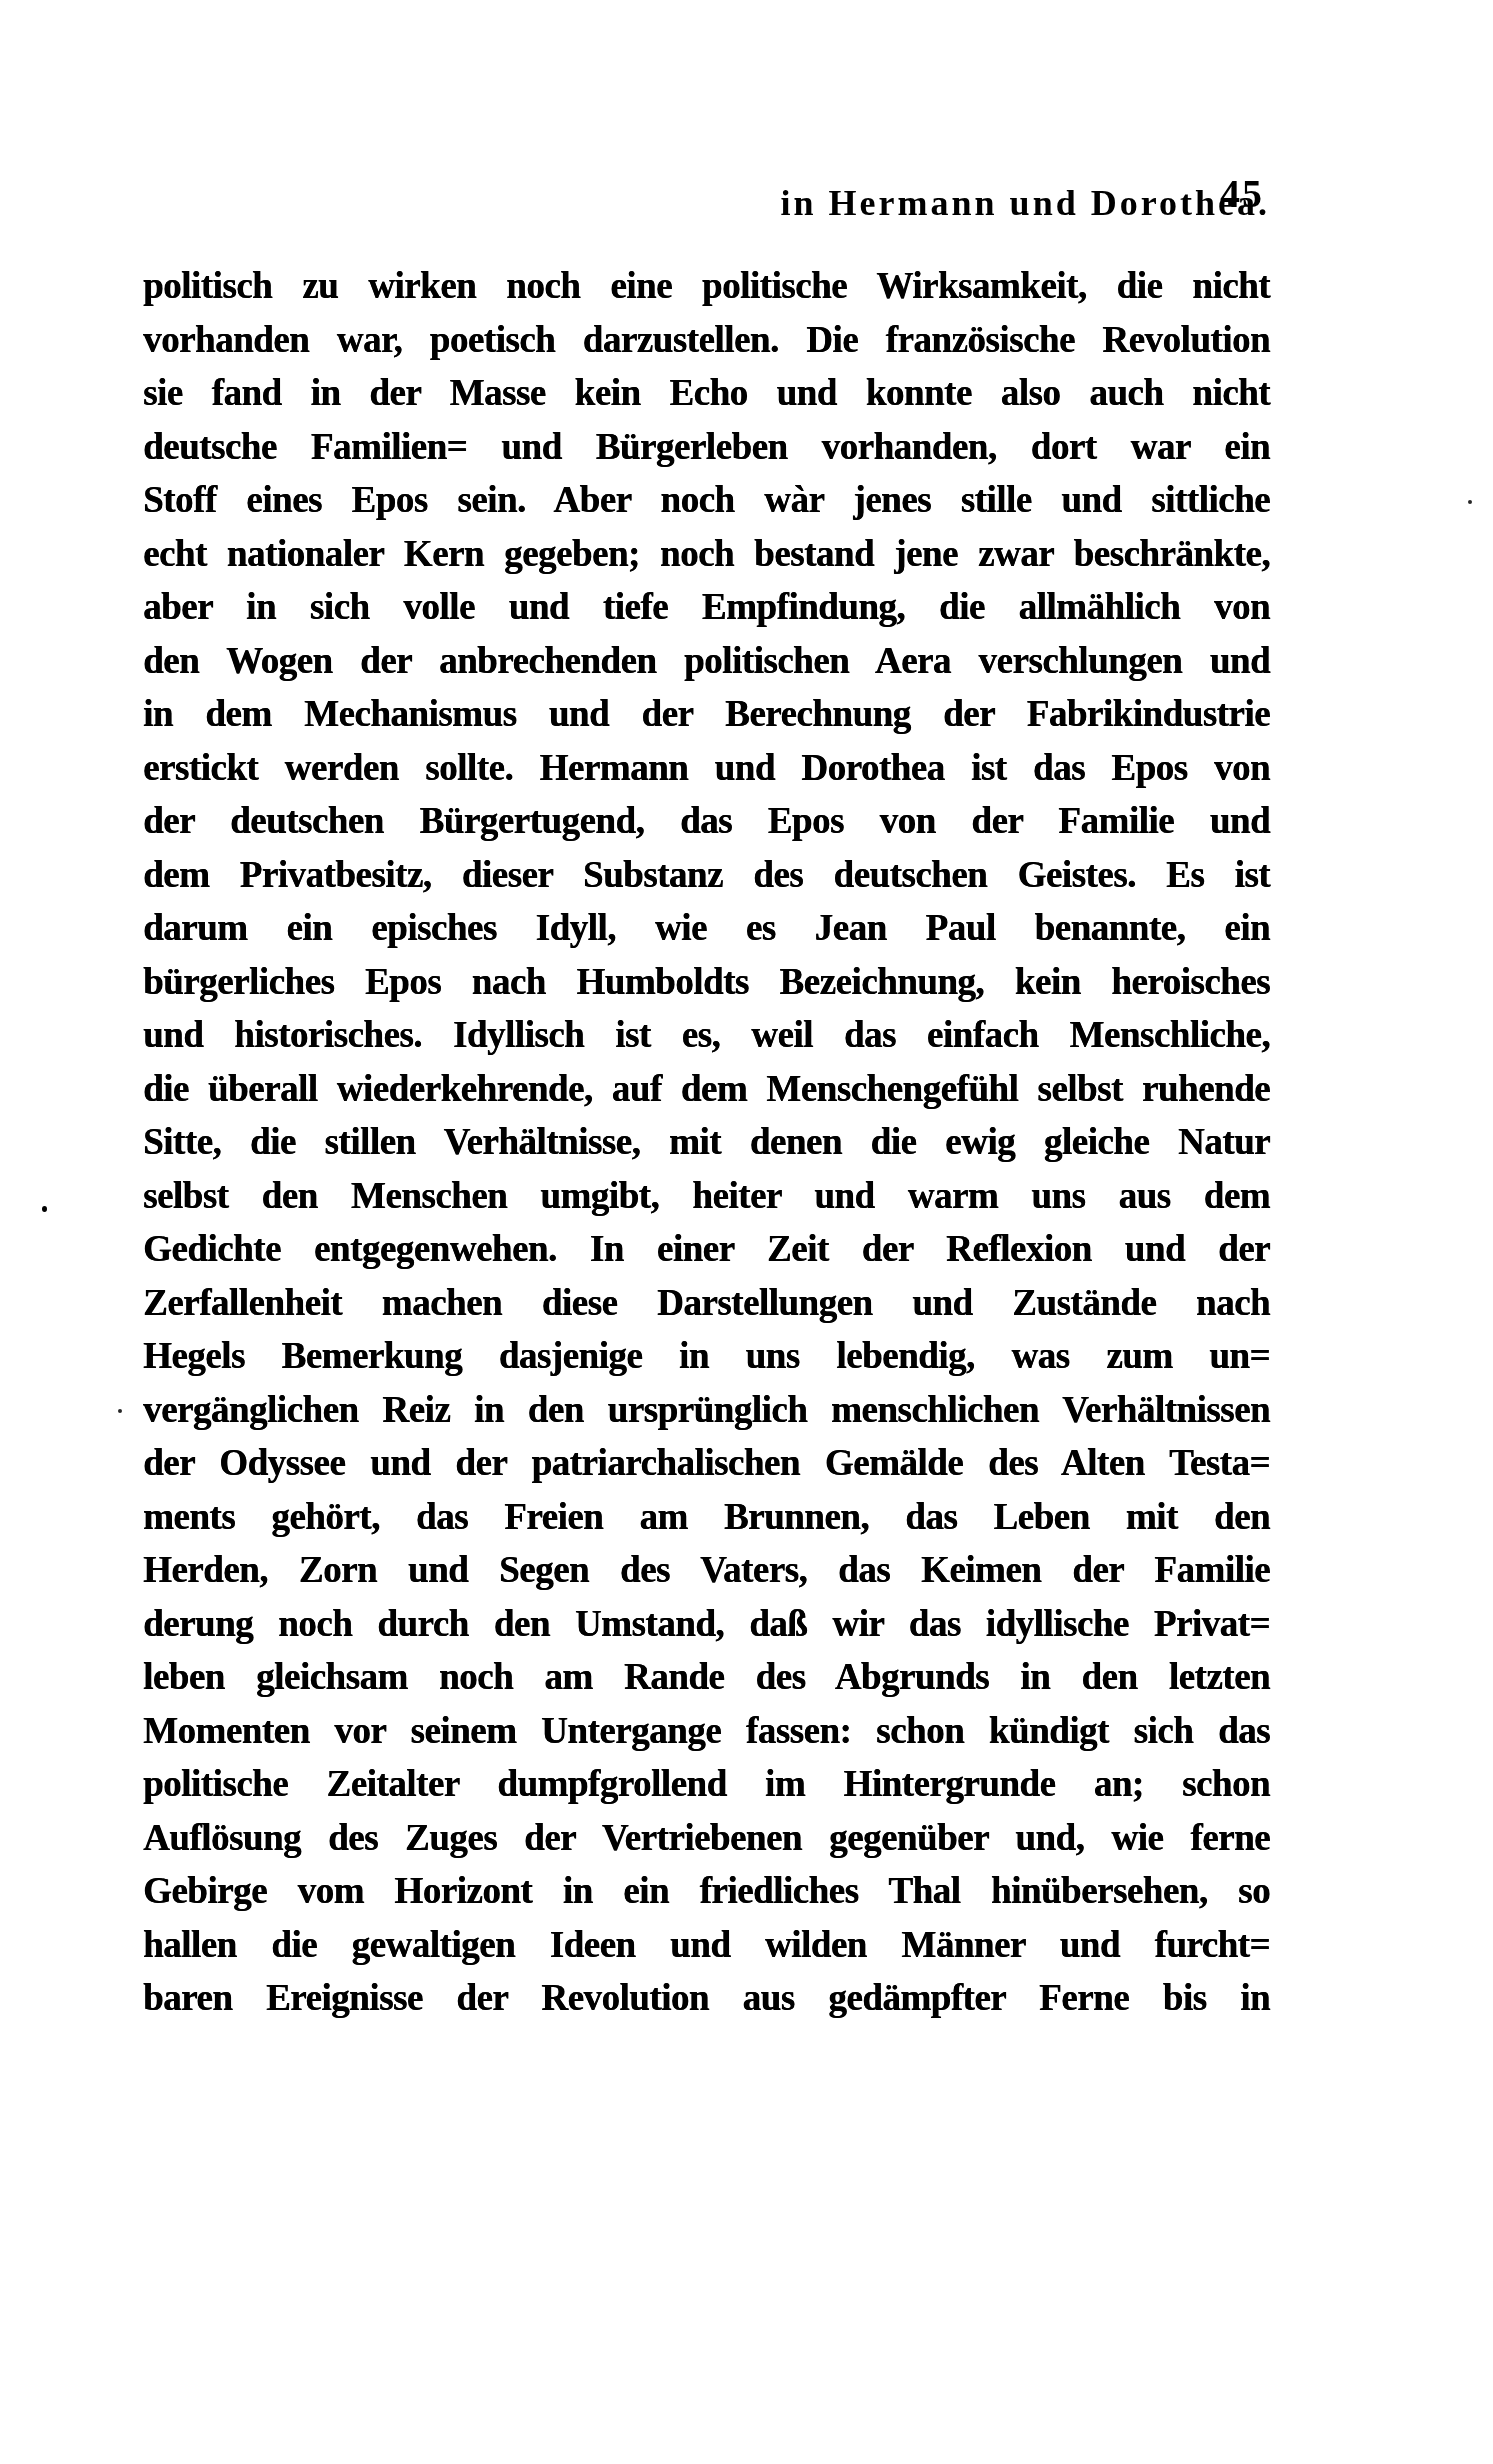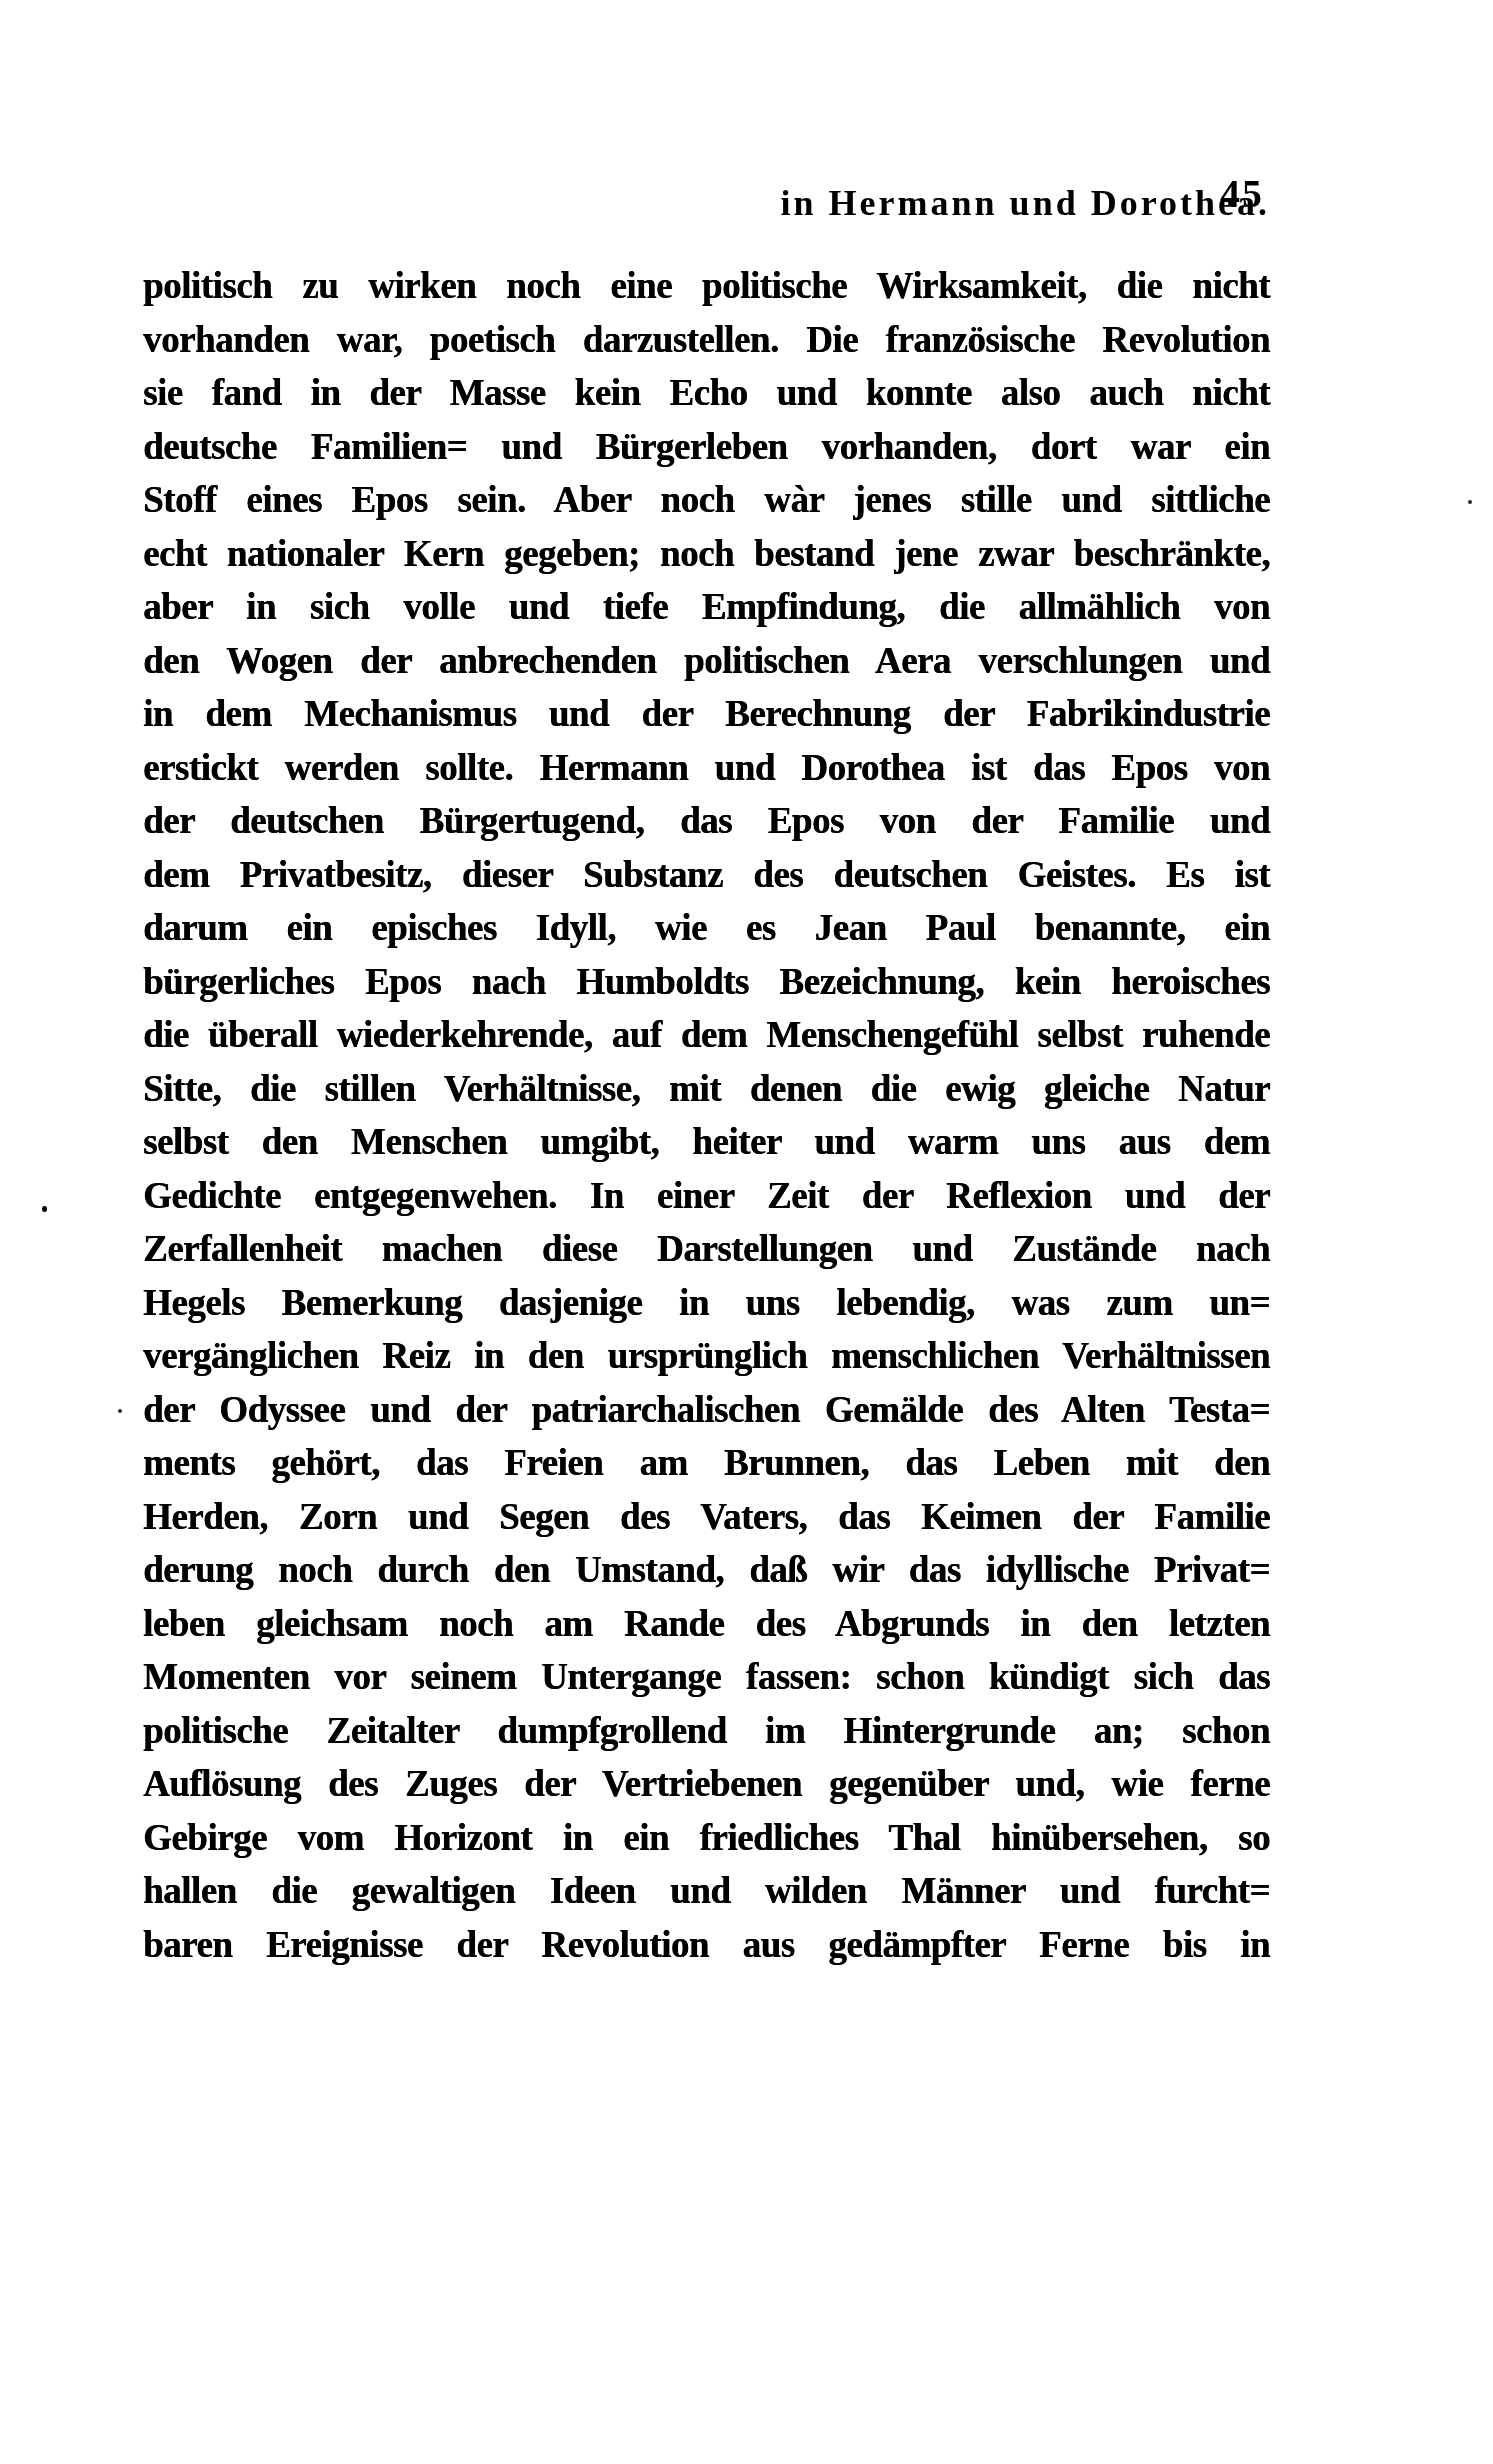--- a/index.html
+++ b/index.html
@@ -91,20 +91,21 @@
       <div class="line">Stoff eines Epos sein. Aber noch wàr jenes stille und sittliche</div>
       <div class="line">echt nationaler Kern gegeben; noch bestand jene zwar beschränkte,</div>
       <div class="line">aber in sich volle und tiefe Empfindung, die allmählich von</div>
       <div class="line">den Wogen der anbrechenden politischen Aera verschlungen und</div>
       <div class="line">in dem Mechanismus und der Berechnung der Fabrikindustrie</div>
       <div class="line">erstickt werden sollte. Hermann und Dorothea ist das Epos von</div>
       <div class="line">der deutschen Bürgertugend, das Epos von der Familie und</div>
       <div class="line">dem Privatbesitz, dieser Substanz des deutschen Geistes. Es ist</div>
       <div class="line">darum ein episches Idyll, wie es Jean Paul benannte, ein</div>
       <div class="line">bürgerliches Epos nach Humboldts Bezeichnung, kein heroisches</div>
+      <div class="line">und historisches. Idyllisch ist es, weil das einfach Menschliche,</div>
       <div class="line">die überall wiederkehrende, auf dem Menschengefühl selbst ruhende</div>
       <div class="line">Sitte, die stillen Verhältnisse, mit denen die ewig gleiche Natur</div>
       <div class="line">selbst den Menschen umgibt, heiter und warm uns aus dem</div>
       <div class="line">Gedichte entgegenwehen. In einer Zeit der Reflexion und der</div>
       <div class="line">Zerfallenheit machen diese Darstellungen und Zustände nach</div>
       <div class="line">Hegels Bemerkung dasjenige in uns lebendig, was zum un=</div>
       <div class="line">vergänglichen Reiz in den ursprünglich menschlichen Verhältnissen</div>
       <div class="line">der Odyssee und der patriarchalischen Gemälde des Alten Testa=</div>
       <div class="line">ments gehört, das Freien am Brunnen, das Leben mit den</div>
       <div class="line">Herden, Zorn und Segen des Vaters, das Keimen der Familie</div>

